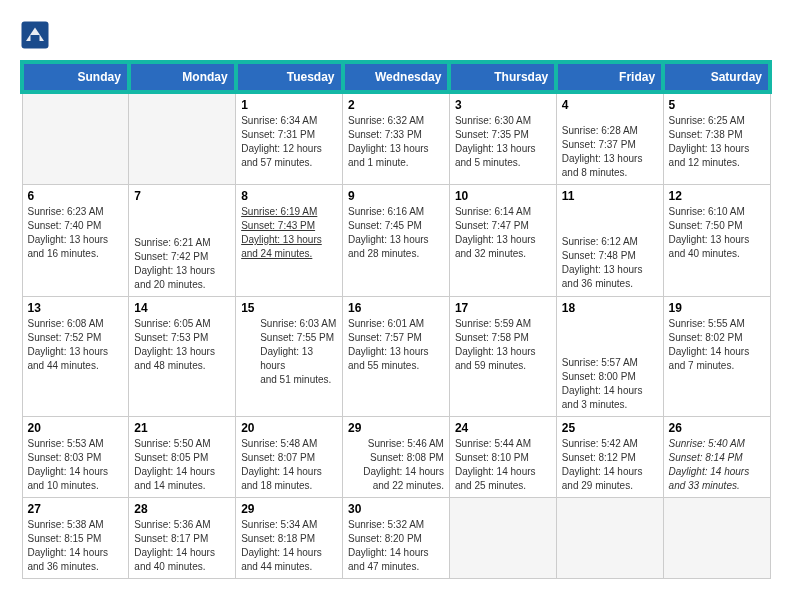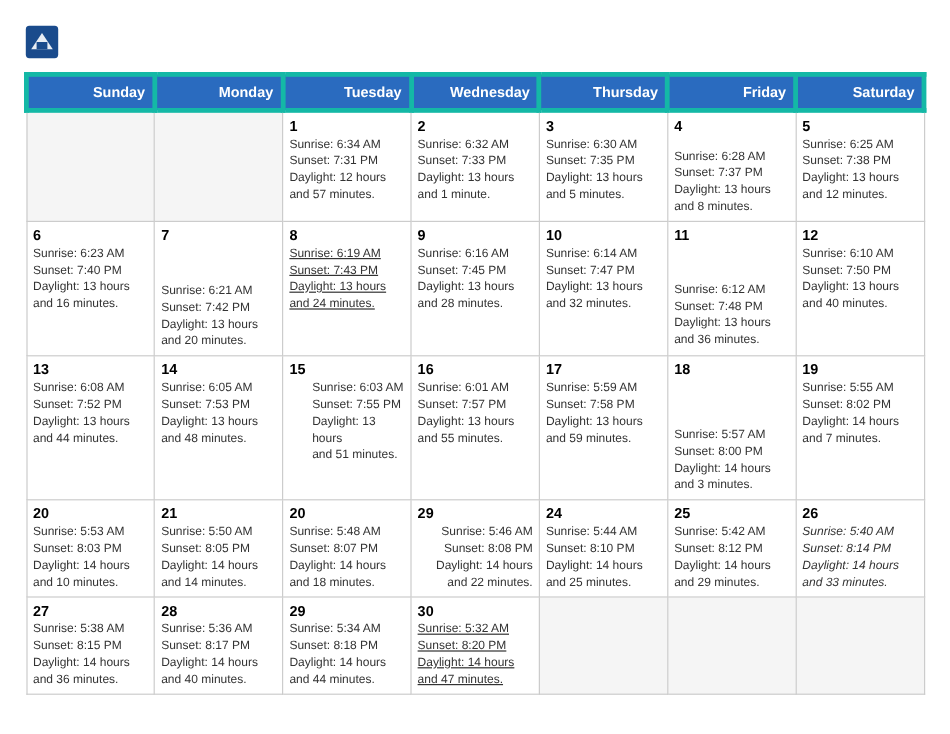--- a/index.html
+++ b/index.html
@@ -326,21 +326,21 @@
         </td>
         <td>
           <span class="day-num">29</span>
           <div class="day-info" style="white-space: pre-line;">Sunrise: 5:34 AM
 Sunset: 8:18 PM
 Daylight: 14 hours
 and 44 minutes.</div>
         </td>
         <td>
           <span class="day-num">30</span>
-          <div class="day-info" style="white-space: pre-line; text-decoration: underline;">Sunrise: 5:32 AM
+          <div class="day-info" style="white-space: pre-line;">Sunrise: 5:32 AM
 Sunset: 8:20 PM
 Daylight: 14 hours
 and 47 minutes.</div>
         </td>
         <td class="empty"></td>
         <td class="empty"></td>
         <td class="empty"></td>
       </tr>
     </tbody>
 </table>

